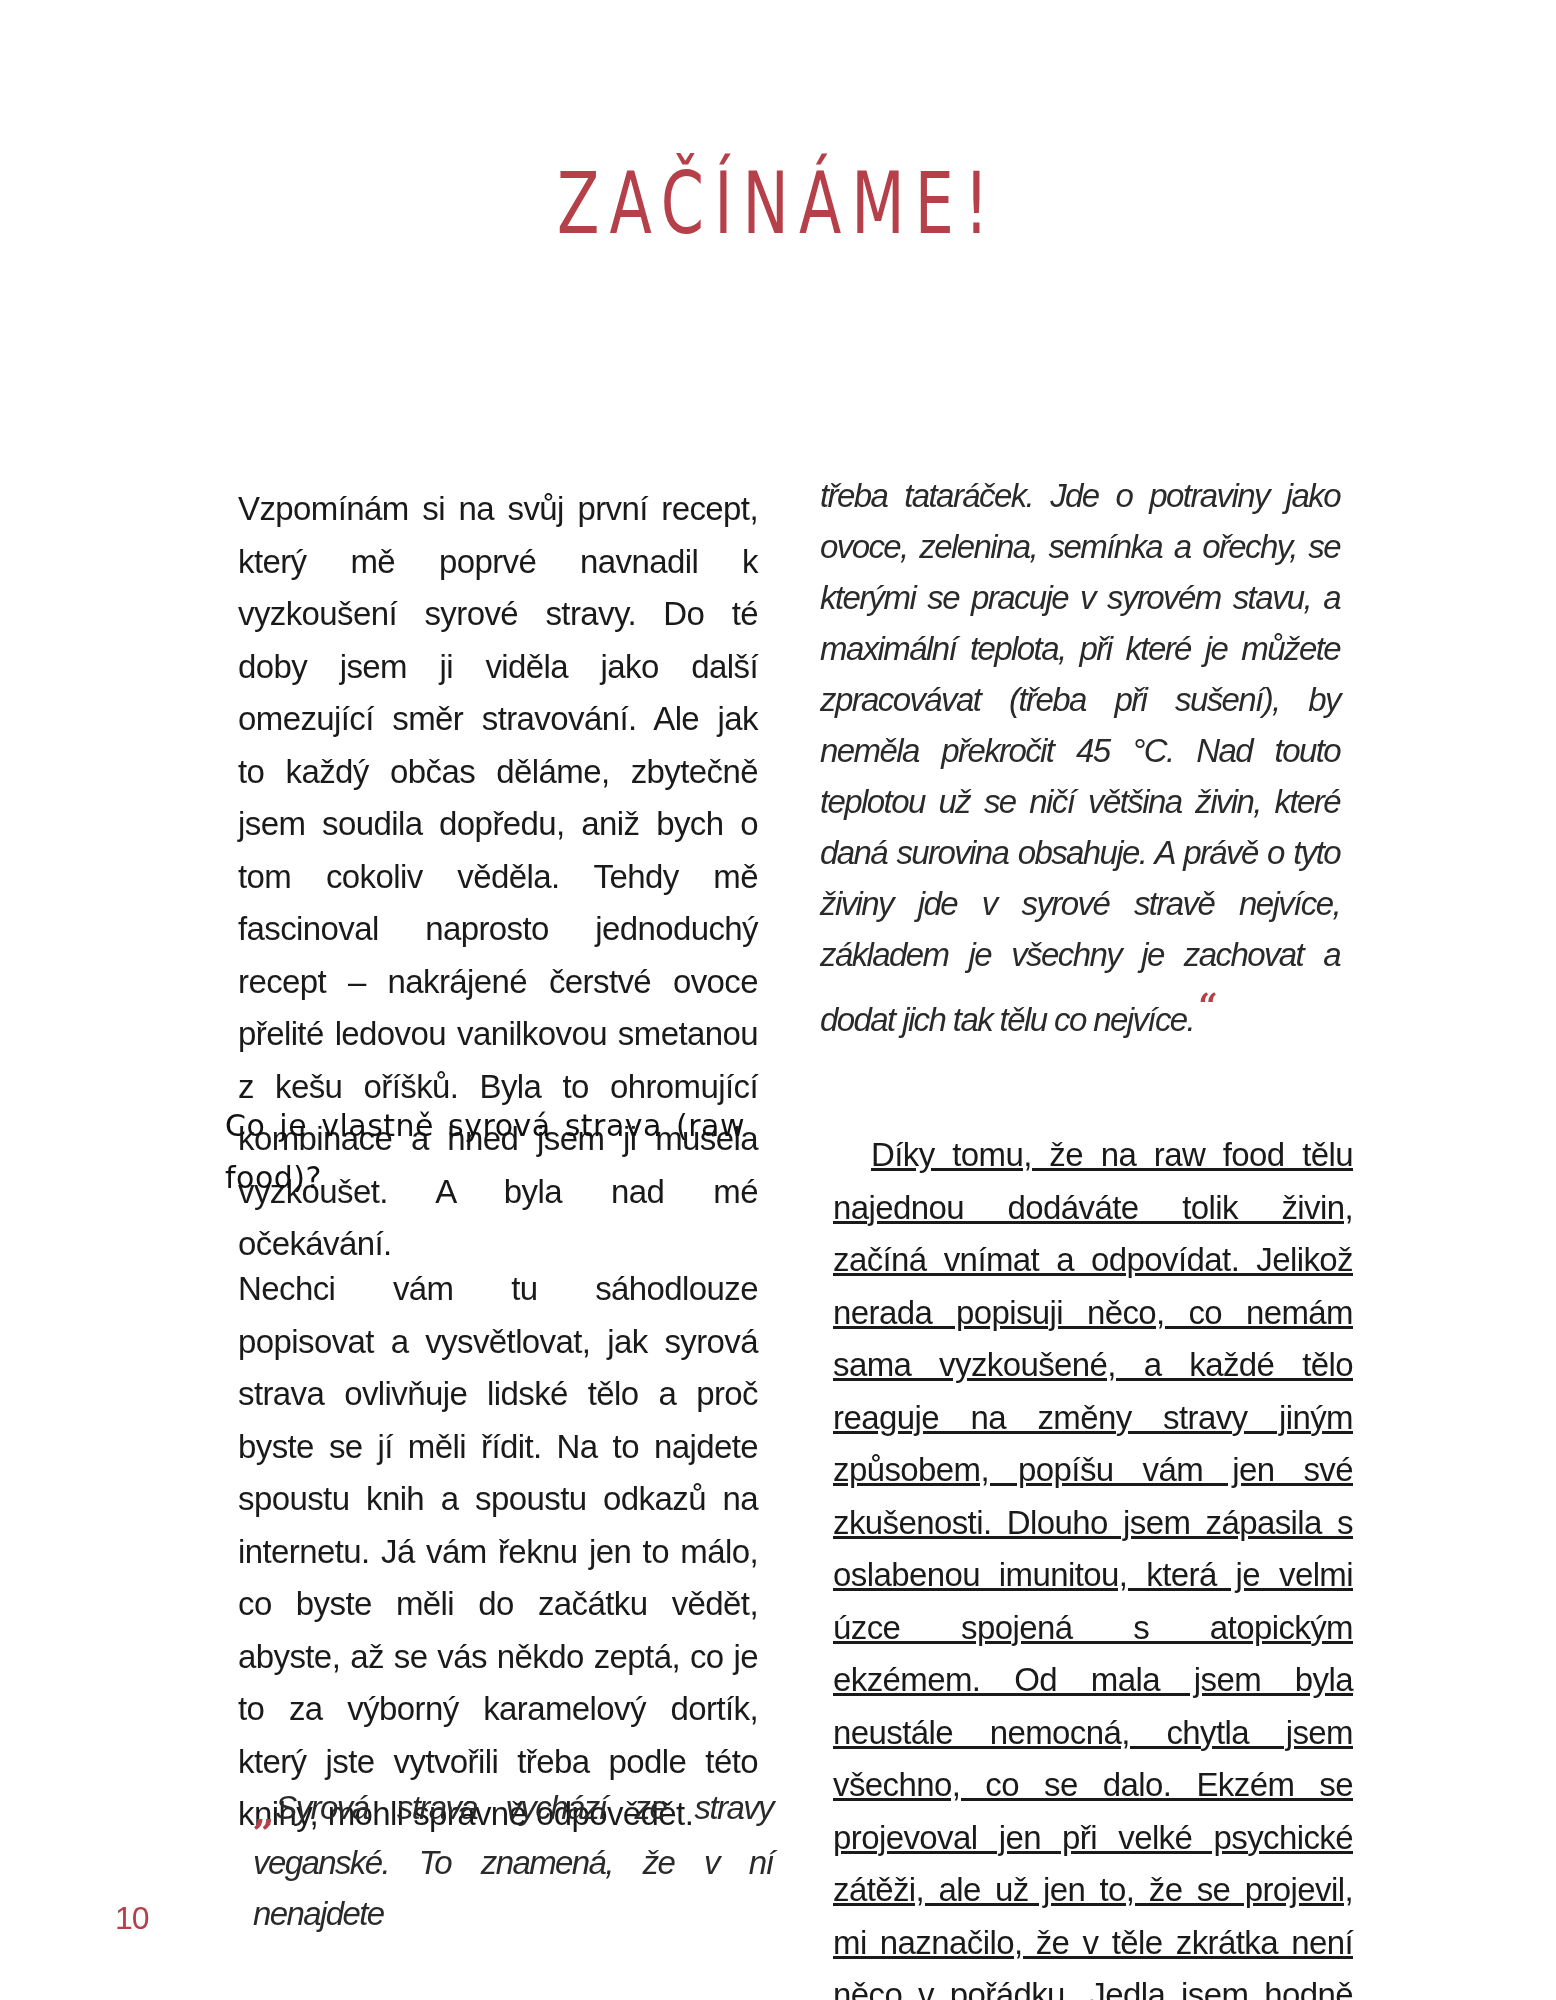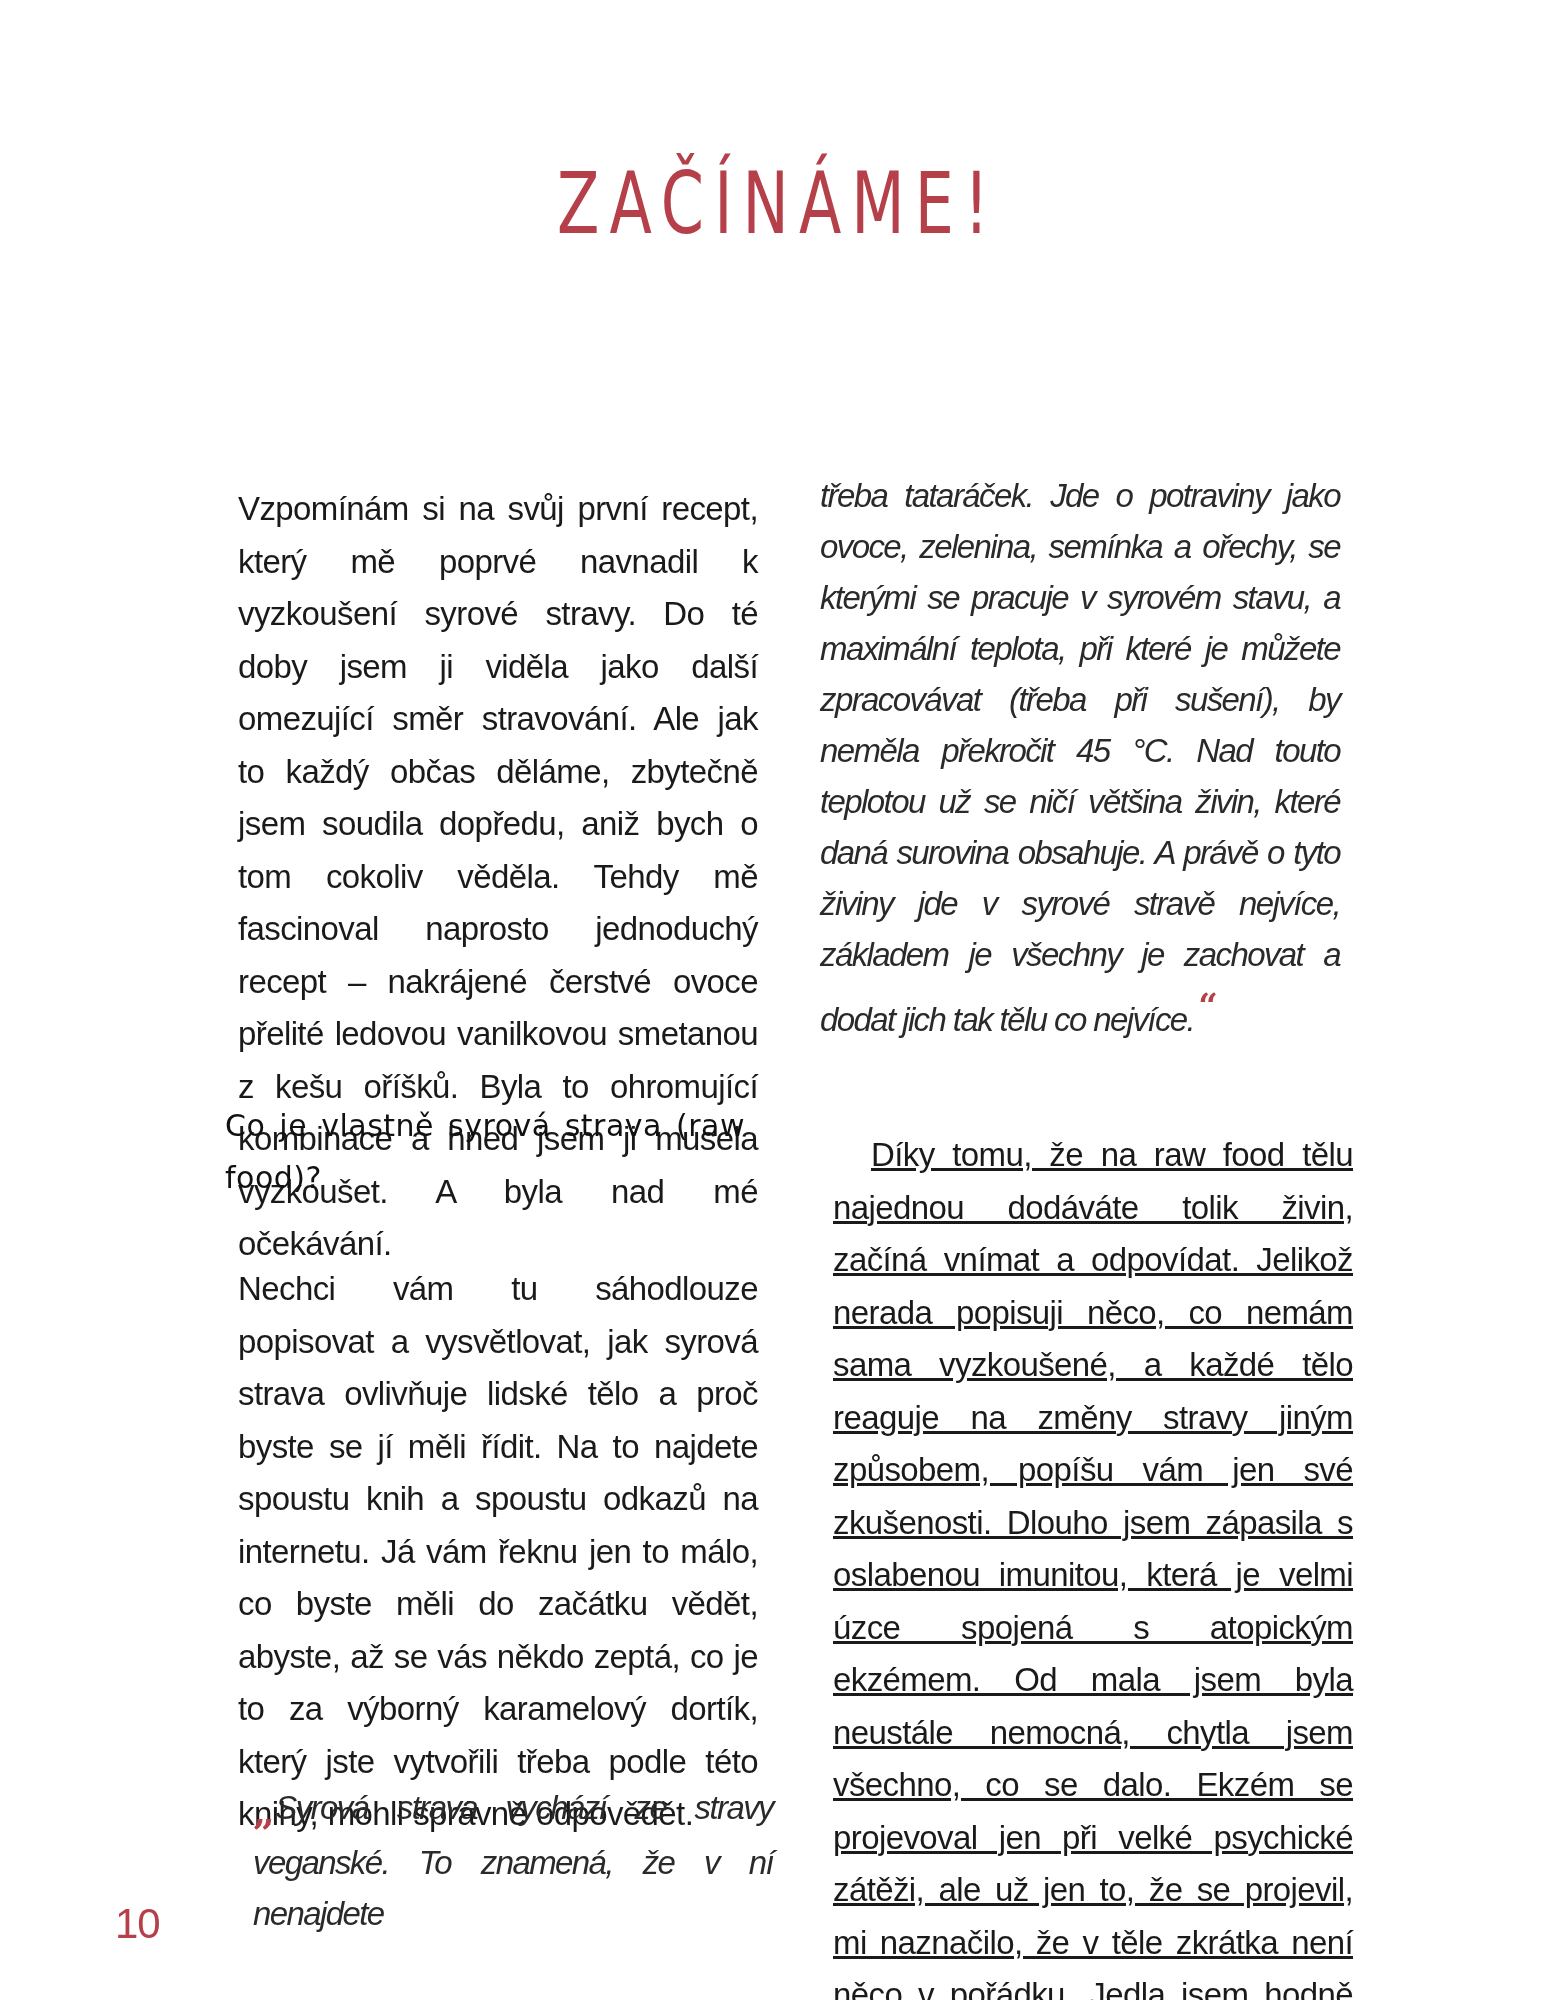--- a/index.html
+++ b/index.html
@@ -84,21 +84,21 @@
       vertical-align: 14px;
       margin-left: 4px;
     }
     .indent { text-indent: 38px; }
 
     .page-number {
       position: absolute;
       left: 115px;
       top: 1900px;
       font-family: "Liberation Sans", sans-serif;
-      font-size: 42px;
+      font-size: 32px;
       color: #b5404a;
       letter-spacing: -1px;
     }
 
     
     #intro { position: absolute; top: 0; left: 0; width: 520px; }
     #subhead { position: absolute; top: 630px; left: 0; width: 520px; }
     #body2 { position: absolute; top: 780px; left: 0; width: 520px; }
     #quote-start { position: absolute; top: 1312px; left: 0; width: 520px; margin-left: 28px; }
 

